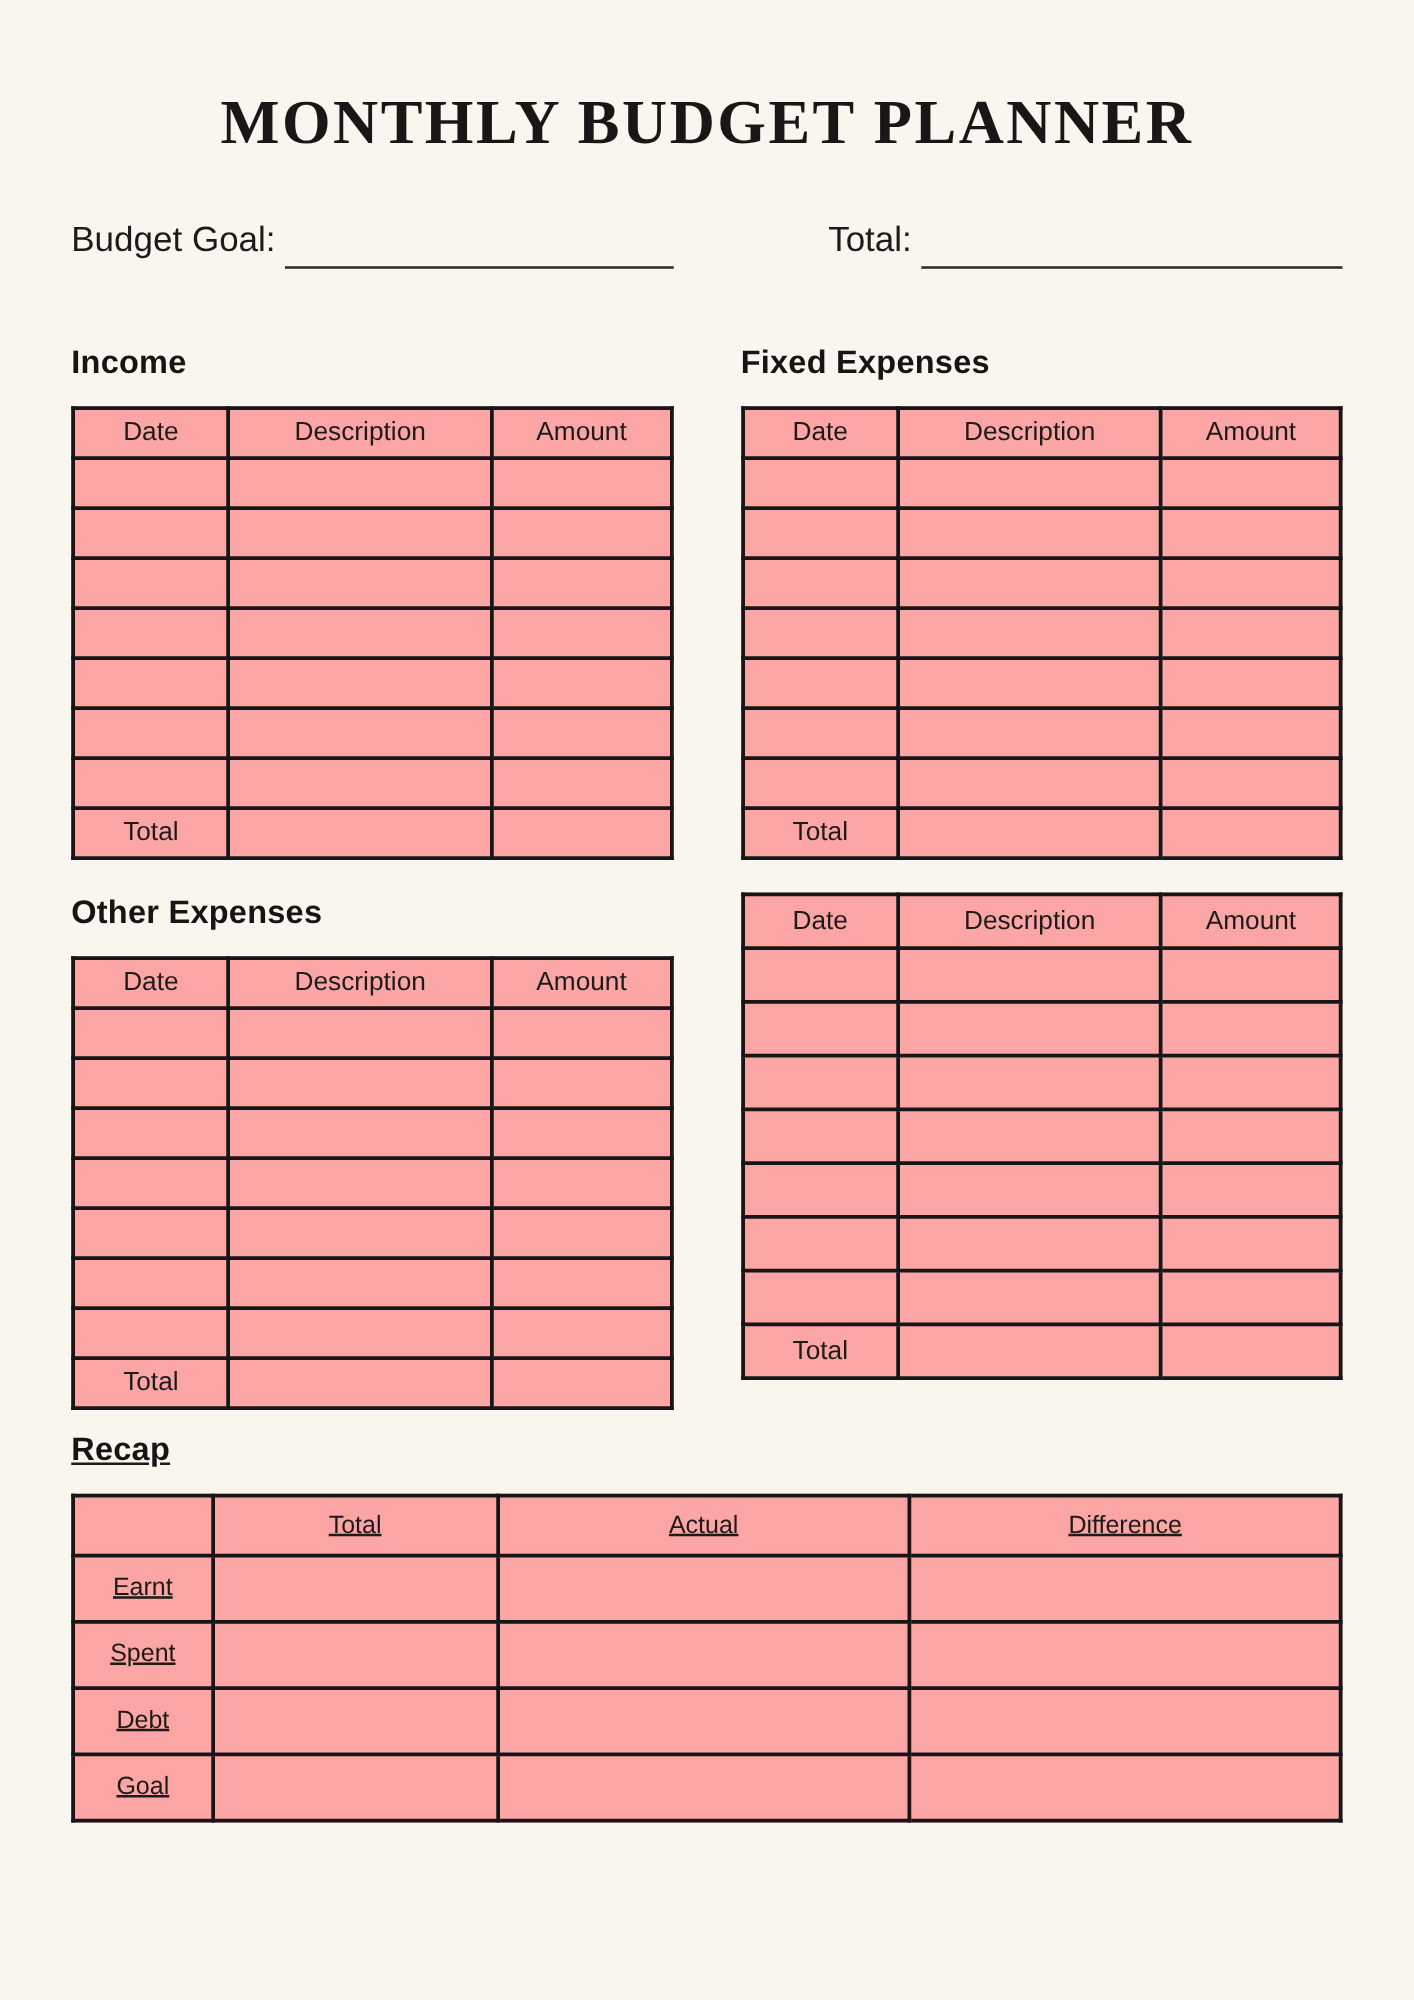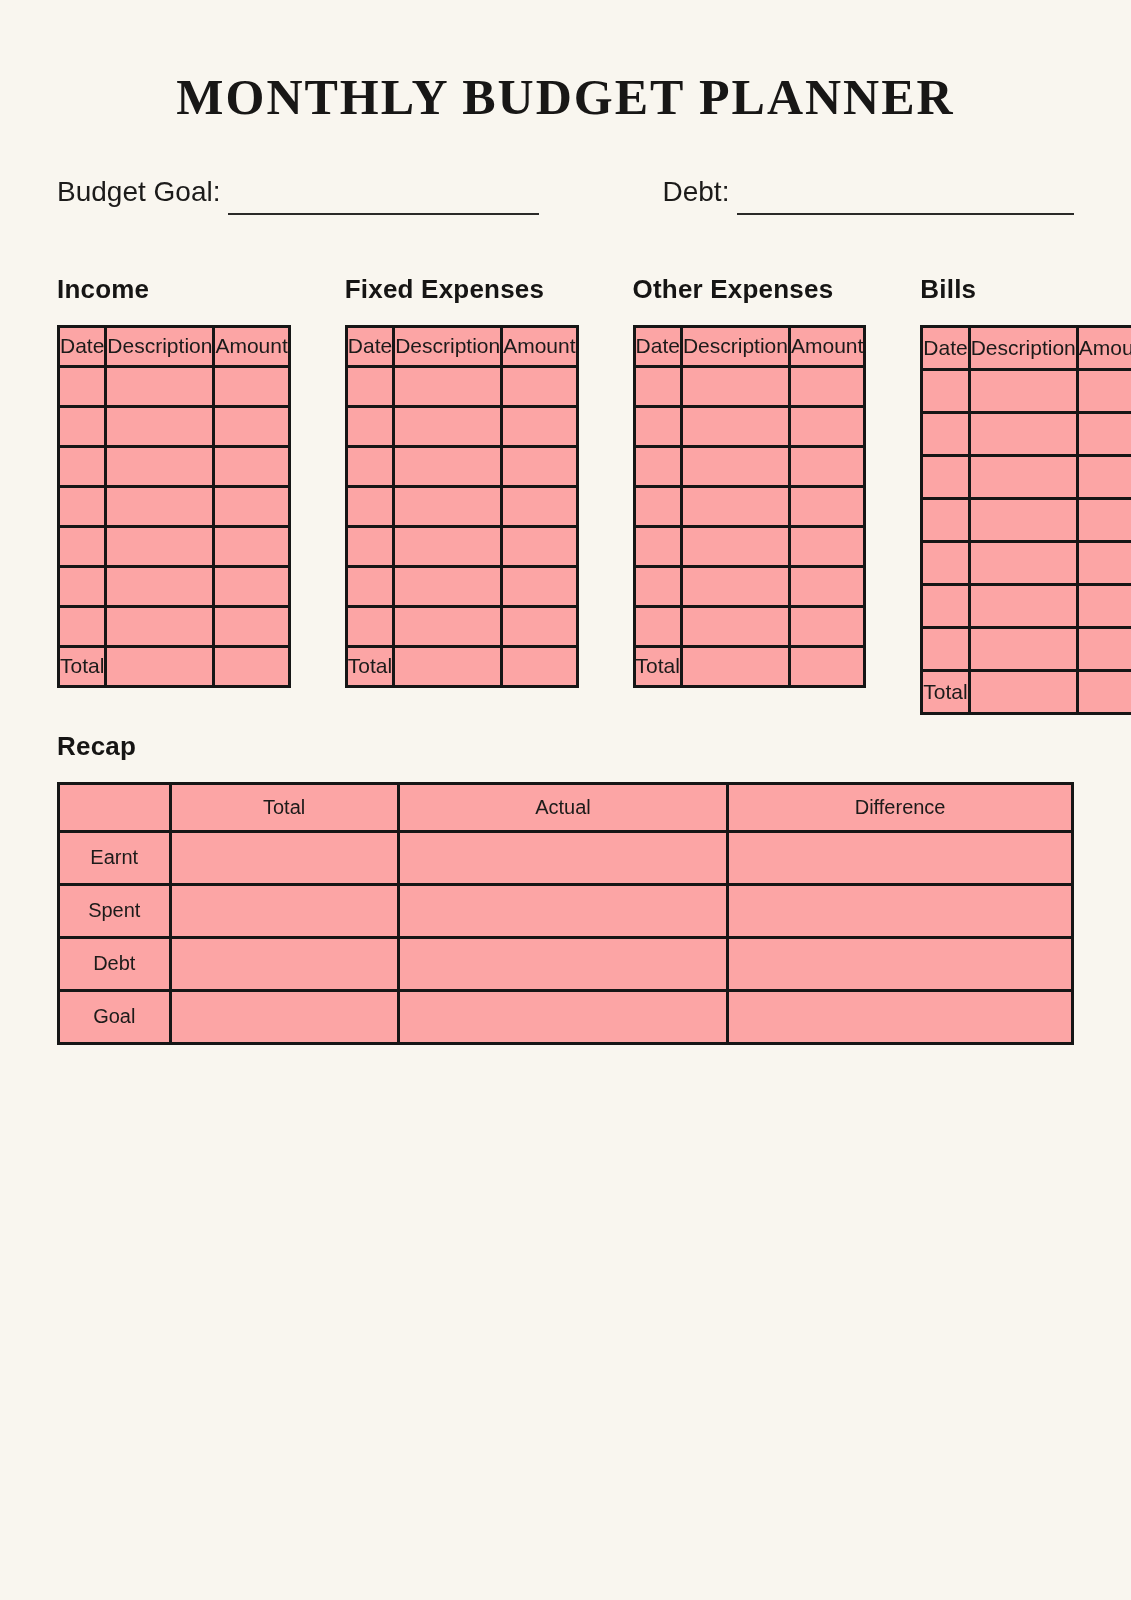--- a/index.html
+++ b/index.html
@@ -54,21 +54,21 @@
     margin-left: 8px;
     border-bottom: 2px solid #2b2a28;
     transform: translateY(7px);
     min-height: 24px;
   }
 
   
   .tables-grid {
     margin-top: 66px;
     display: grid;
-    grid-template-columns: 1fr 1fr 1fr 1fr;
+    grid-template-columns: 1fr 1fr;
     column-gap: 54px;
     row-gap: 26px;
     align-items: start;
   }
   .section-title {
     font-size: 26px;
     font-weight: 700;
     letter-spacing: 0.2px;
     margin-bottom: 20px;
     color: #161514;
@@ -88,42 +88,42 @@
     color: #1c1b1a;
   }
   table.entry-table col.c-date { width: 26%; }
   table.entry-table col.c-desc { width: 44%; }
   table.entry-table col.c-amount { width: 30%; }
   table.entry-table th { height: 40px; }
   table.entry-table td { height: 40px; }
   table.entry-table.tall td, table.entry-table.tall th { height: 43px; }
 
   
-  .recap-block { margin-top: 16px; }
+  .recap-block { margin-top: 16px; text-decoration: underline; }
   table.recap-table col.r-label { width: 11%; }
   table.recap-table col.r-goal { width: 22.5%; }
   table.recap-table col.r-actual { width: 32.5%; }
   table.recap-table col.r-diff { width: 34%; }
   table.recap-table th { height: 48px; font-size: 20px; }
   table.recap-table td { height: 53px; font-size: 20px; }
 </style>
 </head>
 <body>
 
 <div class="page">
 
   <h1 class="doc-title">MONTHLY BUDGET PLANNER</h1>
 
   <div class="fields-row">
     <div class="fill-field">
       <span class="field-label">Budget Goal:</span>
       <span class="fill-line"></span>
     </div>
     <div class="fill-field month">
-      <span class="field-label">Debt:</span>
+      <span class="field-label">Total:</span>
       <span class="fill-line"></span>
     </div>
   </div>
 
   <div class="tables-grid">
 
     <section>
       <h2 class="section-title">Income</h2>
       <table class="entry-table">
         <colgroup>
@@ -303,21 +303,20 @@
           <tr>
             <td>Total</td>
             <td></td>
             <td></td>
           </tr>
         </tfoot>
       </table>
     </section>
 
     <section>
-      <h2 class="section-title">Bills</h2>
       <table class="entry-table tall">
         <colgroup>
             <col class="c-date">
             <col class="c-desc">
             <col class="c-amount">
           </colgroup>
         <thead>
           <tr>
             <th>Date</th>
             <th>Description</th>

